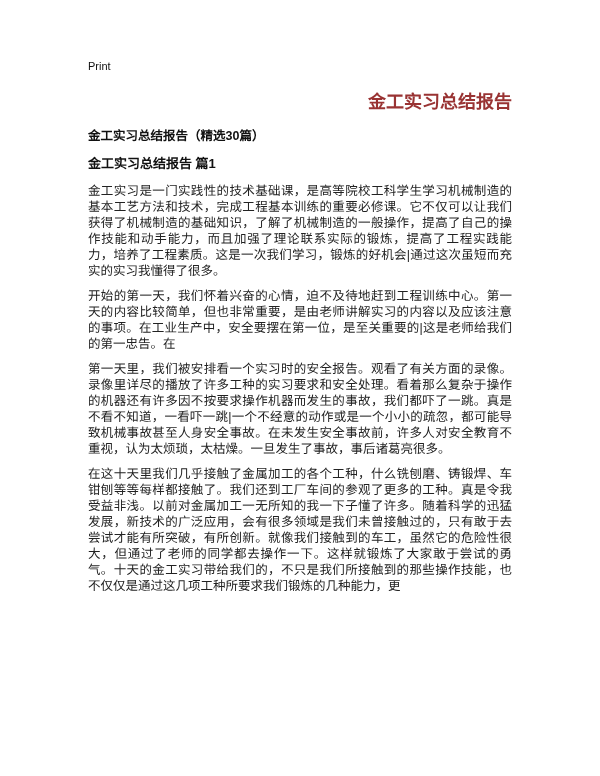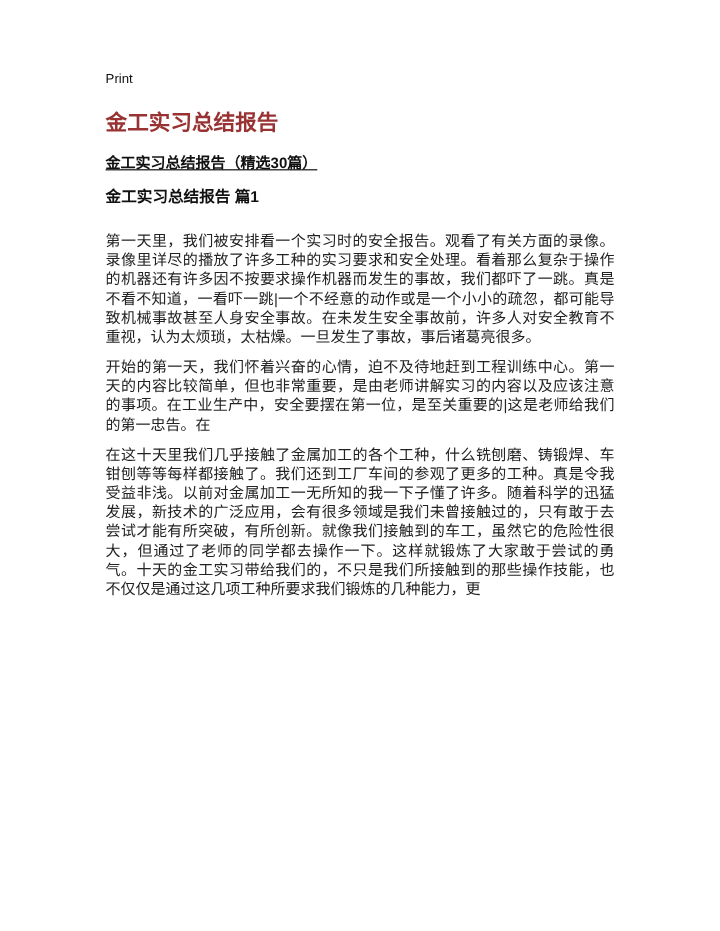--- a/index.html
+++ b/index.html
@@ -23,36 +23,35 @@
       line-height: 13px;
     }
     .print-link {
       font-size: 11px;
       color: #111111;
       cursor: pointer;
       text-decoration: none;
     }
     .doc-title {
       margin: 0 0 16px 0;
-      text-align: left;
+      text-align: right;
       font-size: 18px;
       line-height: 22px;
       font-weight: bold;
       color: var(--title-color, #993333);
     }
     .doc-subtitle {
       margin: 0 0 12px 0;
       font-size: 12.5px;
       line-height: 15px;
       font-weight: bold;
       color: #111111;
-      text-decoration: underline;
     }
     .section-heading {
-      margin: 0 0 21px 0;
+      margin: 0 0 11px 0;
       font-size: 13px;
       line-height: 16px;
       font-weight: bold;
       color: #111111;
     }
     .body-text .para {
       margin: 0 0 9px 0;
       font-size: 12.5px;
       line-height: 16px;
       text-align: justify;
@@ -70,18 +69,19 @@
     <a class="print-link">Print</a>
   </div>
 
   <h1 class="doc-title">金工实习总结报告</h1>
 
   <h2 class="doc-subtitle">金工实习总结报告（精选30篇）</h2>
 
   <h3 class="section-heading">金工实习总结报告 篇1</h3>
 
   <div class="body-text">
+    <p class="para">金工实习是一门实践性的技术基础课，是高等院校工科学生学习机械制造的基本工艺方法和技术，完成工程基本训练的重要必修课。它不仅可以让我们获得了机械制造的基础知识，了解了机械制造的一般操作，提高了自己的操作技能和动手能力，而且加强了理论联系实际的锻炼，提高了工程实践能力，培养了工程素质。这是一次我们学习，锻炼的好机会|通过这次虽短而充实的实习我懂得了很多。</p>
+    <p class="para">开始的第一天，我们怀着兴奋的心情，迫不及待地赶到工程训练中心。第一天的内容比较简单，但也非常重要，是由老师讲解实习的内容以及应该注意的事项。在工业生产中，安全要摆在第一位，是至关重要的|这是老师给我们的第一忠告。在</p>
     <p class="para">第一天里，我们被安排看一个实习时的安全报告。观看了有关方面的录像。录像里详尽的播放了许多工种的实习要求和安全处理。看着那么复杂于操作的机器还有许多因不按要求操作机器而发生的事故，我们都吓了一跳。真是不看不知道，一看吓一跳|一个不经意的动作或是一个小小的疏忽，都可能导致机械事故甚至人身安全事故。在未发生安全事故前，许多人对安全教育不重视，认为太烦琐，太枯燥。一旦发生了事故，事后诸葛亮很多。</p>
-    <p class="para">开始的第一天，我们怀着兴奋的心情，迫不及待地赶到工程训练中心。第一天的内容比较简单，但也非常重要，是由老师讲解实习的内容以及应该注意的事项。在工业生产中，安全要摆在第一位，是至关重要的|这是老师给我们的第一忠告。在</p>
     <p class="para">在这十天里我们几乎接触了金属加工的各个工种，什么铣刨磨、铸锻焊、车钳刨等等每样都接触了。我们还到工厂车间的参观了更多的工种。真是令我受益非浅。以前对金属加工一无所知的我一下子懂了许多。随着科学的迅猛发展，新技术的广泛应用，会有很多领域是我们未曾接触过的，只有敢于去尝试才能有所突破，有所创新。就像我们接触到的车工，虽然它的危险性很大，但通过了老师的同学都去操作一下。这样就锻炼了大家敢于尝试的勇气。十天的金工实习带给我们的，不只是我们所接触到的那些操作技能，也不仅仅是通过这几项工种所要求我们锻炼的几种能力，更</p>
   </div>
 
 </div>
 
 </body></html>

